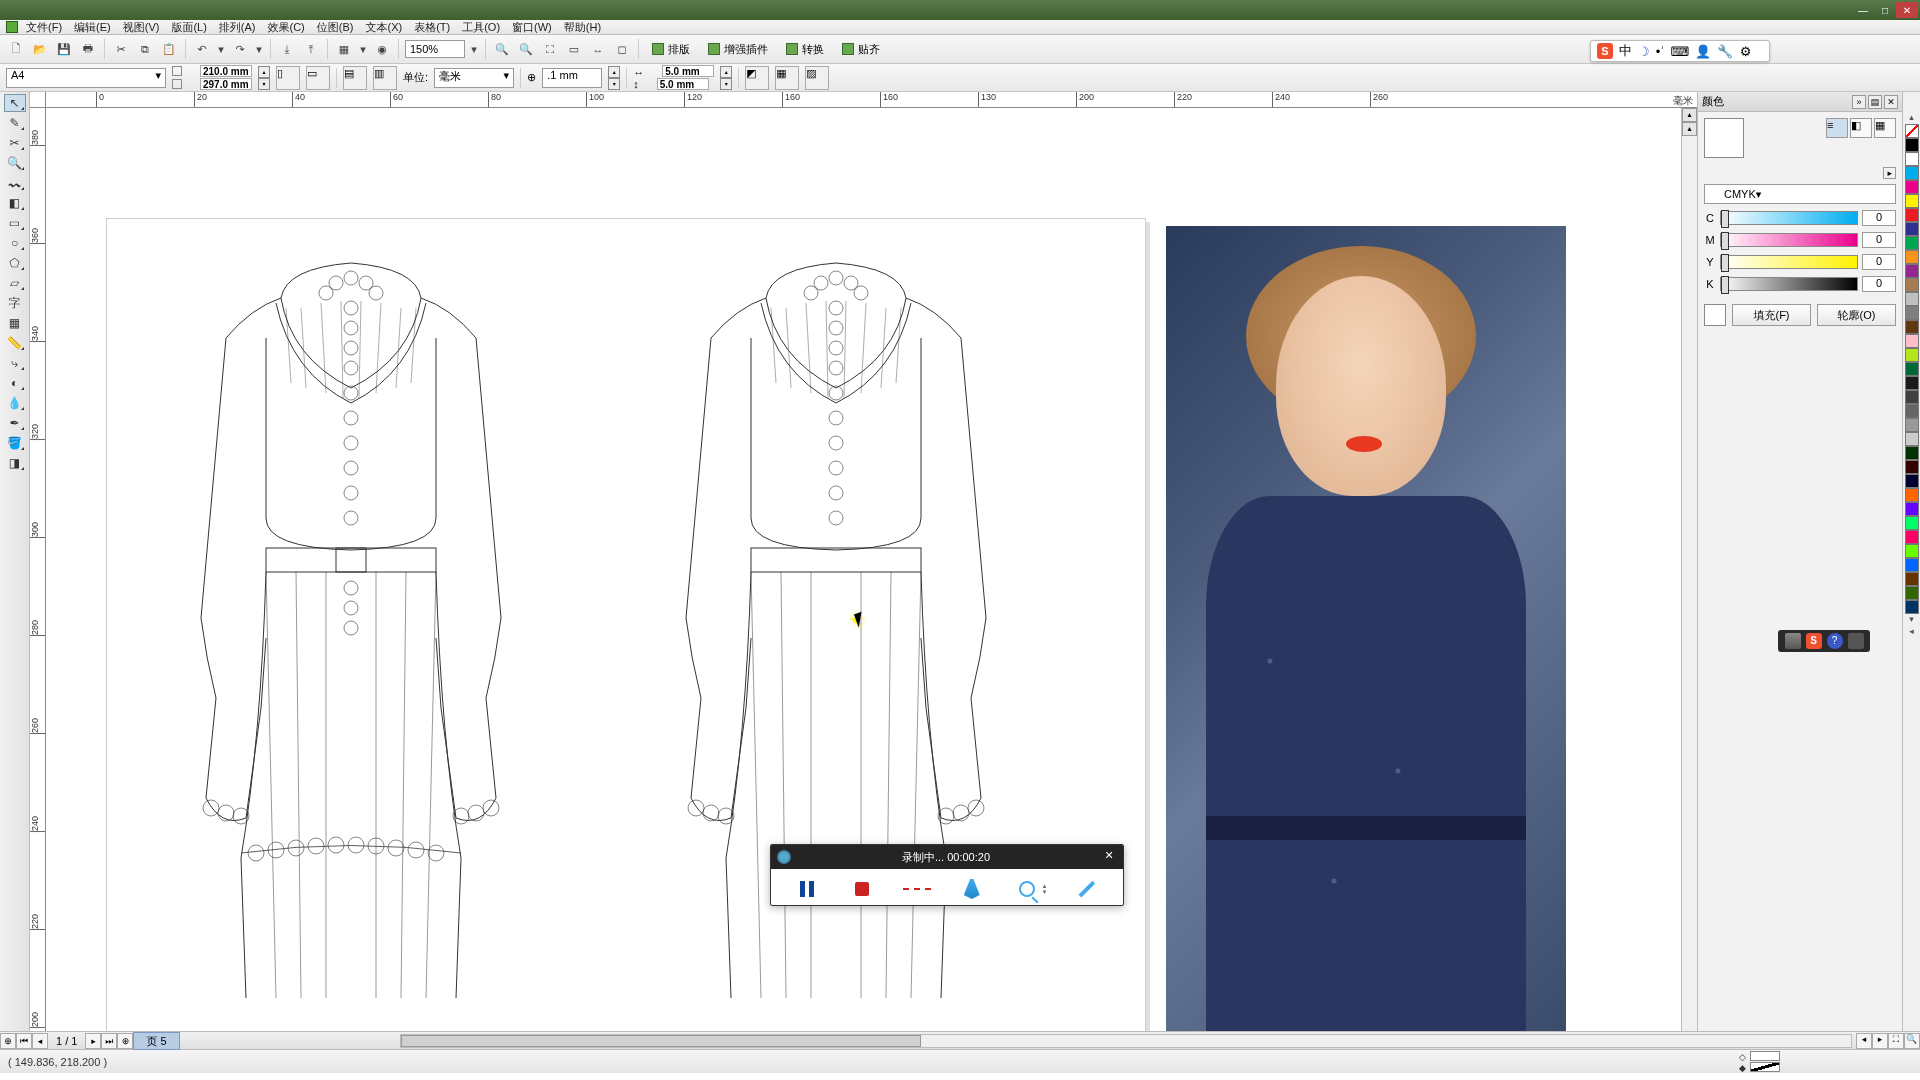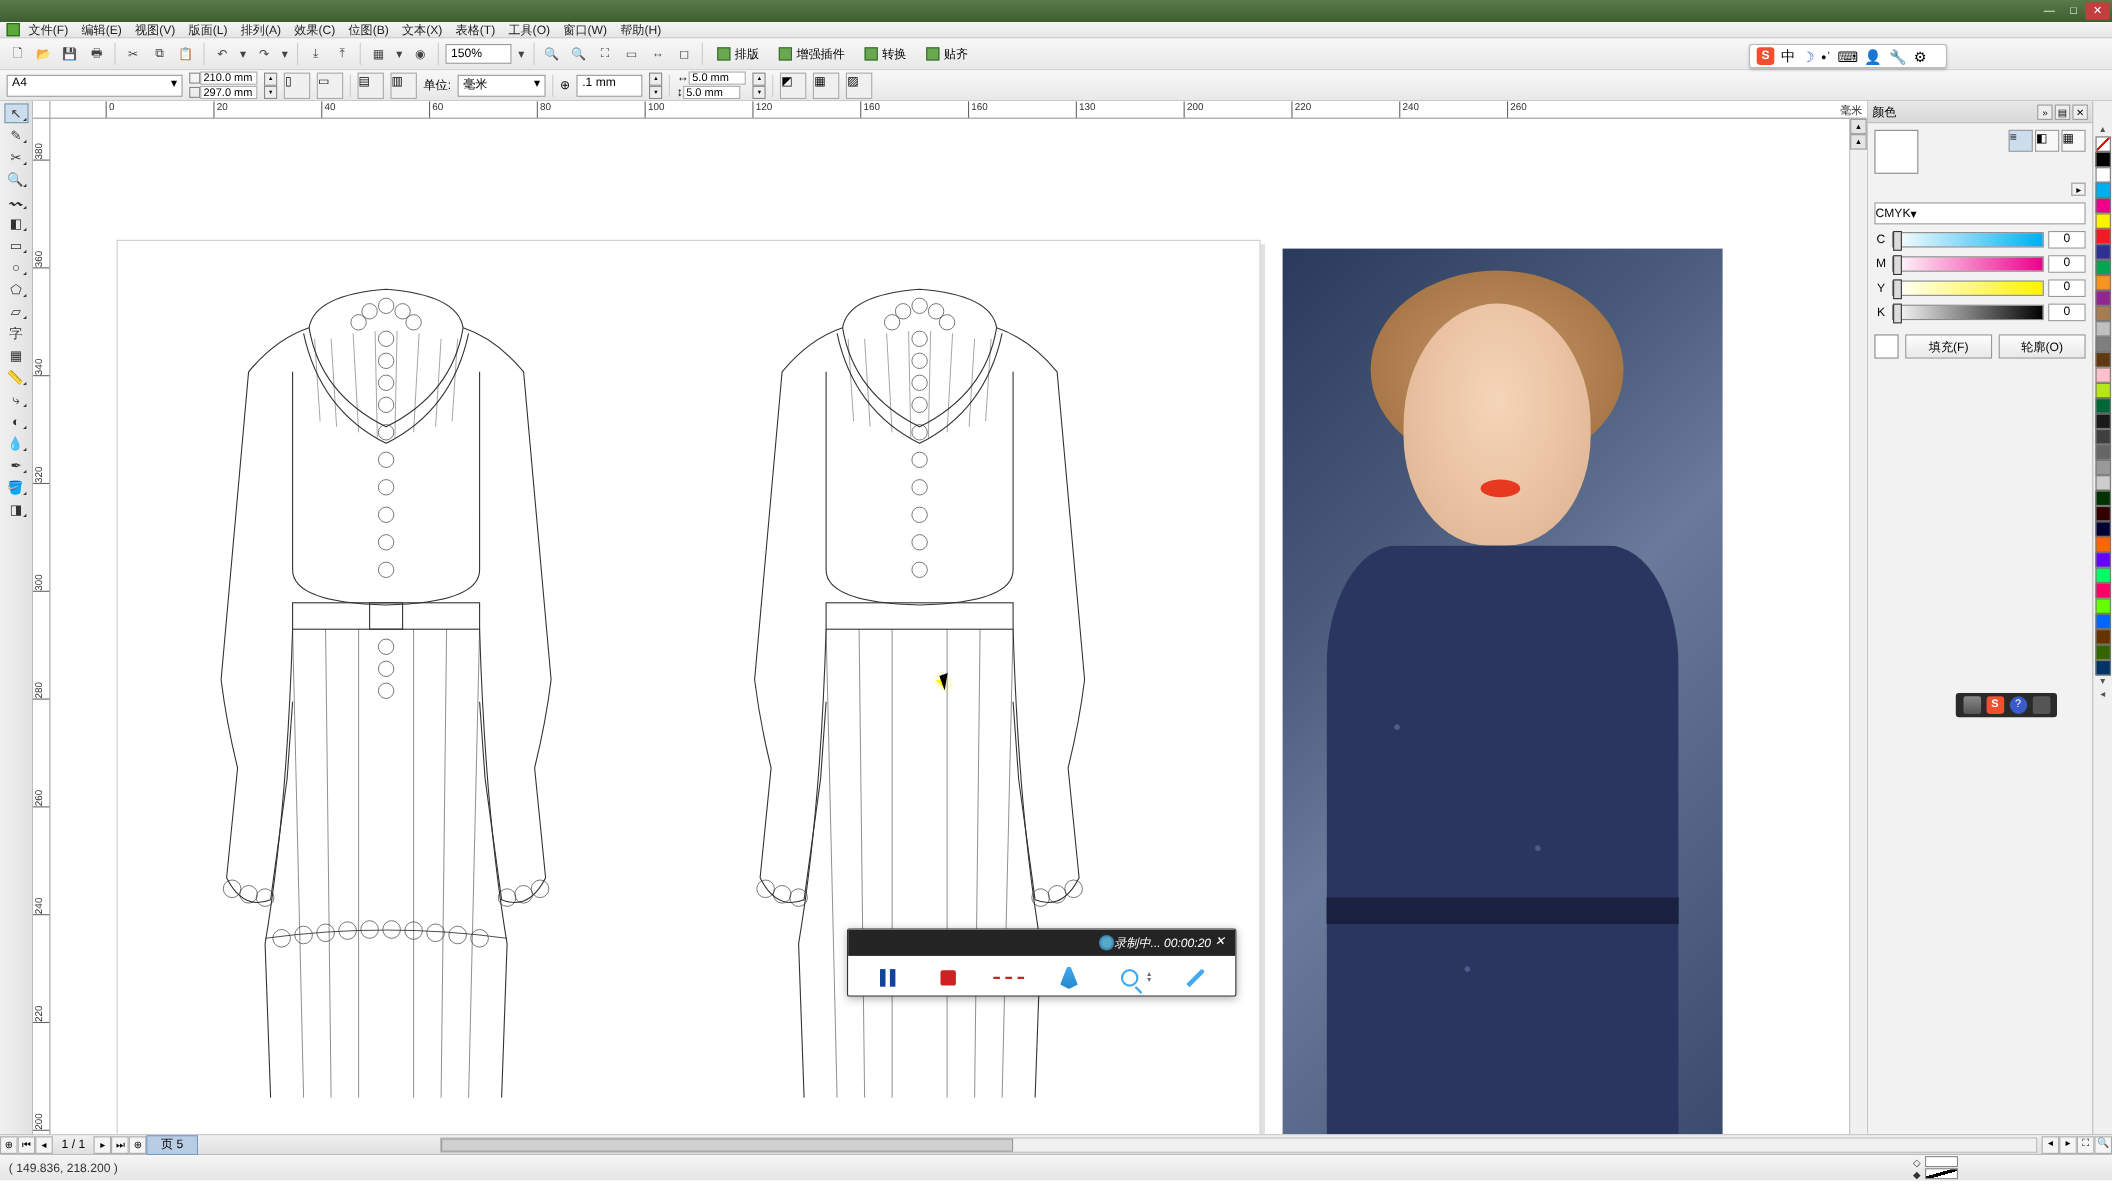--- a/index.html
+++ b/index.html
@@ -17,21 +17,21 @@
 .toolbar1 .btn { width: 20px; height: 20px; border: 1px solid transparent; display: flex; align-items: center; justify-content: center; color: #444; }
 .toolbar1 .sep { width: 1px; height: 20px; background: #ccc; margin: 0 2px; }
 .toolbar1 .zoom { width: 60px; height: 18px; border: 1px solid #999; background: #fff; padding: 0 4px; }
 .plugin-btn { height: 20px; padding: 0 6px; display: flex; align-items: center; gap: 4px; border: 1px solid transparent; }
 .plugin-btn .ico { width: 12px; height: 12px; background: #6aa84f; border: 1px solid #3a6a2f; }
 
 .toolbar2 { height: 28px; background: linear-gradient(#f8f8f8,#e8e8e8); display: flex; align-items: center; padding: 0 6px; gap: 6px; border-bottom: 1px solid #c5c5c5; }
 .combo { height: 20px; border: 1px solid #999; background: #fff; display: flex; align-items: flex-start; padding: 0 4px; }
 .combo.page { width: 160px; justify-content: space-between; }
 .dims { display: flex; flex-direction: column; gap: 1px; }
-.dims .row { display: flex; align-items: center; gap: 0; font-size: 10px; }
+.dims .row { display: flex; align-items: center; gap: 18px; font-size: 10px; font-weight: bold; }
 .dims .row .ico { width: 10px; height: 10px; border: 1px solid #888; }
 .dims .row .val { width: 52px; height: 12px; border: 1px solid #aaa; background: #fff; font-size: 10px; padding-left: 2px; line-height: 11px; }
 .spin { width: 12px; height: 24px; display: flex; flex-direction: column; }
 .spin div { flex: 1; border: 1px solid #888; background: #eee; font-size: 6px; text-align: center; line-height: 10px; }
 .prop-btn { width: 24px; height: 24px; border: 1px solid #aaa; background: #f0f0f0; }
 
 .workspace { position: relative; height: 939px; display: flex; }
 .toolbox { width: 30px; background: linear-gradient(to right,#f0f0f0,#e2e2e2); border-right: 1px solid #bbb; display: flex; flex-direction: column; align-items: center; padding-top: 2px; gap: 2px; }
 .toolbox .tool { width: 22px; height: 18px; border: 1px solid transparent; display: flex; align-items: center; justify-content: center; font-size: 12px; color: #333; position: relative; }
 .toolbox .tool.active { background: #cde; border-color: #79a; }
@@ -68,21 +68,21 @@
 .cursor::before { content: ""; position: absolute; width: 0; height: 0; border-left: 7px solid #fff700; border-top: 6px solid transparent; border-bottom: 6px solid transparent; transform: rotate(-45deg); box-shadow: 0 0 4px rgba(255,230,0,.8); }
 .cursor::after { content: ""; position: absolute; width: 0; height: 0; border-left: 8px solid #000; border-right: 4px solid transparent; border-bottom: 14px solid transparent; left: 2px; top: -2px; transform: rotate(-20deg); }
 
 .rightdock { width: 205px; background: #f2f2f2; border-left: 1px solid #bbb; display: flex; flex-direction: column; }
 .dock-tab { height: 20px; background: linear-gradient(#e8e8e8,#d8d8d8); border-bottom: 1px solid #bbb; display: flex; align-items: center; justify-content: space-between; padding: 0 4px; }
 .dock-tab .close { width: 14px; height: 14px; border: 1px solid #999; background: #eee; font-size: 9px; text-align: center; line-height: 12px; }
 .color-panel { padding: 6px; }
 .color-swatch-big { width: 40px; height: 40px; border: 1px solid #888; background: #fff; margin-bottom: 6px; }
 .view-toggles { float: right; display: flex; gap: 2px; }
 .view-toggles div { width: 22px; height: 20px; border: 1px solid #999; background: #f8f8f8; }
-.color-model { width: 100%; height: 20px; border: 1px solid #999; background: #fff; margin: 6px 0; padding: 0 0; display: flex; align-items: center; }
+.color-model { width: 100%; height: 20px; border: 1px solid #999; background: #fff; margin: 6px 0; padding: 0 19px; display: flex; align-items: center; }
 .cmyk-row { display: flex; align-items: center; gap: 4px; margin-bottom: 6px; }
 .cmyk-row .lbl { width: 12px; text-align: center; }
 .cmyk-row .slider { flex: 1; height: 14px; border: 1px solid #888; position: relative; }
 .cmyk-row .slider.c { background: linear-gradient(to right, #fff, #00aeef); }
 .cmyk-row .slider.m { background: linear-gradient(to right, #fff, #ec008c); }
 .cmyk-row .slider.y { background: linear-gradient(to right, #fff, #fff200); }
 .cmyk-row .slider.k { background: linear-gradient(to right, #fff, #000); }
 .cmyk-row .slider .handle { position: absolute; left: 0; top: -2px; width: 8px; height: 18px; border: 1px solid #333; background: #ddd; }
 .cmyk-row .val { width: 34px; height: 16px; border: 1px solid #999; background: #fff; text-align: center; }
 .fill-outline { display: flex; gap: 6px; margin-top: 12px; align-items: flex-end; }
@@ -109,21 +109,21 @@
 .pagebar .hscroll .thumb { position: absolute; left: 0; top: 0; bottom: 0; width: 520px; background: #d0d0d0; border: 1px solid #999; }
 .pagebar .endbtn { width: 16px; height: 16px; border: 1px solid #aaa; background: #f5f5f5; font-size: 9px; text-align: center; }
 
 .statusbar { height: 24px; background: linear-gradient(#f5f5f5,#e5e5e5); border-top: 1px solid #bbb; display: flex; align-items: center; padding: 0 8px; gap: 10px; color: #333; font-size: 11px; }
 .statusbar .coords { min-width: 130px; }
 .fillind { position: absolute; right: 140px; width: 30px; display: flex; flex-direction: column; gap: 1px; }
 .fillind div { height: 10px; border: 1px solid #888; }
 .fillind .none { background: linear-gradient(to bottom right, #fff 40%, #000 40%, #000 60%, #fff 60%); }
 
 .recorder { position: absolute; left: 770px; top: 844px; width: 354px; height: 62px; background: #fff; border: 1px solid #333; box-shadow: 0 2px 8px rgba(0,0,0,.3); z-index: 200; border-radius: 2px; overflow: hidden; }
-.recorder .hdr { height: 22px; background: #242424; color: #fff; display: flex; align-items: center; justify-content: flex-end; padding: 12px 6px; font-style: italic; }
+.recorder .hdr { height: 22px; background: #242424; color: #fff; display: flex; align-items: center; justify-content: space-between; padding: 12px 6px; }
 .recorder .hdr .cam { width: 14px; height: 14px; background: radial-gradient(circle, #5ac 40%, #247 100%); border-radius: 50%; }
 .recorder .hdr .x { width: 16px; height: 16px; color: #fff; text-align: center; cursor: pointer; }
 .recorder .ctrls { height: 40px; display: flex; align-items: center; justify-content: space-around; padding: 0 8px; }
 .recorder .cbtn { width: 28px; height: 28px; border: none; background: transparent; display: flex; align-items: center; justify-content: center; }
 .pause-ico { width: 14px; height: 16px; border-left: 5px solid #149; border-right: 5px solid #149; }
 .stop-ico { width: 14px; height: 14px; background: #c22; border-radius: 2px; }
 .line-ico { width: 30px; height: 2px; border-top: 2px dashed #c22; }
 .brush-ico { width: 16px; height: 20px; background: linear-gradient(#4ae, #28c); clip-path: polygon(40% 0, 60% 0, 100% 80%, 50% 100%, 0 80%); }
 .zoom-ico { width: 16px; height: 16px; border: 2px solid #4ae; border-radius: 50%; position: relative; }
 .zoom-ico::after { content: ""; position: absolute; right: -6px; bottom: -6px; width: 8px; height: 2px; background: #4ae; transform: rotate(45deg); }

